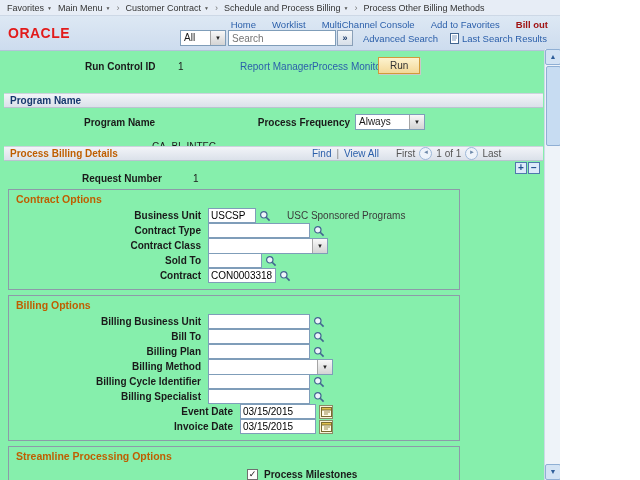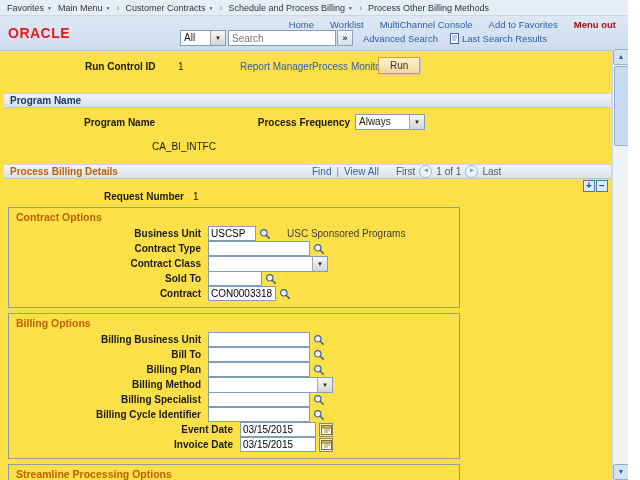--- a/index.html
+++ b/index.html
@@ -1,16 +1,16 @@
 <!DOCTYPE html>
 <html><head>
 <meta charset="utf-8">
 <style>
   html,body{margin:0;padding:0;}
-  .screen{position:relative;width:628px;height:480px;background:#fde047;overflow:hidden;
+  .screen{position:relative;width:560px;height:480px;background:#86efac;overflow:hidden;
           font-family:"Liberation Sans","DejaVu Sans",sans-serif;color:#1a1a1a;}
   a{text-decoration:none;cursor:pointer;}
   
   .crumb-bar{height:15px;background:#e7edf6;border-bottom:1px solid #cdd8e6;display:flex;
              align-items:center;padding-left:7px;font-size:9px;color:#3a3a3a;gap:6px;white-space:nowrap;}
   .crumb{display:inline-flex;align-items:center;gap:3px;color:#333;}
   .caret{font-size:5px;color:#555;}
   .crumb-sep{color:#777;font-size:9px;}
   
   .header-bar{position:relative;height:34px;background:linear-gradient(#dde8f4,#cddcee);
@@ -39,39 +39,39 @@
   .rc-value{position:absolute;left:178px;top:4px;}
   .rm-link{position:absolute;left:240px;top:4px;color:#2b5faa;}
   .pmon-link{position:absolute;left:312px;top:4px;color:#2b5faa;}
   .run-btn{position:absolute;left:378px;top:0;height:17px;padding:0 11px;font-size:10px;font-family:inherit;
            background:linear-gradient(#fdf3cf,#f3d898);border:1px solid #d29a3a;color:#333;cursor:pointer;
            box-shadow:1px 1px 0 #c9c9c9;}
   .section-bar{height:13px;margin:0 17px 0 4px;padding:0 6px;display:flex;align-items:center;
                background:linear-gradient(#f2f4f8,#dbe1ea);border-top:1px solid #ccd3dd;
                border-bottom:1px solid #bac3d0;font-size:10px;font-weight:bold;position:relative;}
   .program-bar{margin-top:16px;color:#16386e;}
-  .details-bar{margin-top:28px;color:#bf5e00;}
+  .details-bar{margin-top:10px;color:#bf5e00;}
   .program-row{position:relative;height:28px;font-size:10px;}
   .pn-label{position:absolute;left:84px;top:9px;font-weight:bold;}
   .pn-value{position:absolute;left:152px;top:9px;margin-top:24px;}
   .pf-label{position:absolute;left:240px;top:9px;width:110px;text-align:right;font-weight:bold;}
   .pf-select{position:absolute;left:355px;top:6px;width:70px;}
   .bar-links{position:absolute;left:308px;top:0;height:100%;display:flex;align-items:center;gap:5px;
              font-weight:normal;color:#444;}
   .bar-links a{color:#2b5faa;}
   .bar-sep{color:#888;}
   .pg-group{display:flex;align-items:center;gap:4px;margin-left:12px;color:#555;}
   .pg-icon{width:11px;height:11px;border:1px solid #9db8d8;border-radius:50%;background:#eef3fa;
            color:#6c87a8;font-size:6px;line-height:9px;text-align:center;display:inline-block;}
   .pm-row{position:relative;height:12px;}
   .pm-btns{position:absolute;right:20px;top:1px;display:flex;gap:1px;}
   .pm-btn{width:12px;height:12px;box-sizing:border-box;border:1px solid #4f79ad;background:#ddeafa;
           color:#1f4e8c;font-size:10px;line-height:9px;text-align:center;font-weight:bold;cursor:pointer;}
   .request-row{position:relative;height:14px;font-size:10px;}
-  .req-label{position:absolute;left:0;width:162px;text-align:right;font-weight:bold;margin-left:22px;}
+  .req-label{position:absolute;left:0;width:162px;text-align:right;font-weight:bold;}
   .req-value{position:absolute;left:193px;}
   
   .gbox{width:452px;box-sizing:border-box;margin:2px 0 5px 8px;border:1px solid #8d9aa9;padding:3px 0 6px;}
   .gbox-title{font-size:10.5px;font-weight:bold;color:#bf5e00;padding:0 0 3px 7px;}
   .frow{display:flex;align-items:center;height:15px;font-size:10px;}
   .f-label{width:192px;text-align:right;font-weight:bold;padding-right:7px;flex:none;}
   .f-label.indent{width:224px;}
   .f-input{height:13px;box-sizing:content-box;border:1px solid #7f9db9;font-size:10px;padding:0 2px;
            font-family:inherit;flex:none;}
   .w42{width:42px;}.w48{width:48px;}.w62{width:62px;}.w70{width:70px;}.w100{width:96px;}
@@ -105,21 +105,21 @@
     <span class="crumb">
       <span>Favorites</span>
       <span class="caret">▼</span>
     </span>
     <span class="crumb">
       <span>Main Menu</span>
       <span class="caret">▼</span>
     </span>
     <span class="crumb-sep">›</span>
     <span class="crumb">
-      <span>Customer Contracts</span>
+      <span>Customer Contract</span>
       <span class="caret">▼</span>
     </span>
     <span class="crumb-sep">›</span>
     <span class="crumb">
       <span>Schedule and Process Billing</span>
       <span class="caret">▼</span>
     </span>
     <span class="crumb-sep">›</span>
     <span class="crumb">
       <span>Process Other Billing Methods</span>
@@ -127,21 +127,21 @@
   </div>
 
   <div class="header-bar">
     <div class="logo">ORACLE</div>
 
     <div class="nav-links">
       <a class="hlink">Home</a>
       <a class="hlink">Worklist</a>
       <a class="hlink">MultiChannel Console</a>
       <a class="hlink">Add to Favorites</a>
-      <a class="signout">Menu out</a>
+      <a class="signout">Bill out</a>
     </div>
 
     <div class="search-row">
       <span class="sel scope">
         <span class="sel-text">All</span>
         <span class="sel-btn">▼</span>
       </span>
       <input class="search-input" placeholder="Search" style="">
       <button class="go-btn">»</button>
       <a class="slink adv">Advanced Search</a>
@@ -289,31 +289,31 @@
         </span>
     </div>
     <div class="frow">
       <span class="f-label">Billing Method</span>
       <span class="sel selw125">
         <span class="sel-text"></span>
         <span class="sel-btn">▼</span>
       </span>
     </div>
     <div class="frow">
+      <span class="f-label">Billing Cycle Identifier</span>
+      <input class="f-input w100" value="" style="">
+      <span class="lookup">
+          <svg width="12" height="12" viewBox="0 0 12 12">
+            <circle cx="4.8" cy="4.8" r="3.2" fill="#eef4fb" stroke="#41658f" stroke-width="1.2"></circle>
+            <line x1="7.2" y1="7.2" x2="10.6" y2="10.6" stroke="#41658f" stroke-width="1.6"></line>
+          </svg>
+        </span>
+    </div>
+    <div class="frow">
       <span class="f-label">Billing Specialist</span>
-      <input class="f-input w100" value="" style="">
-      <span class="lookup">
-          <svg width="12" height="12" viewBox="0 0 12 12">
-            <circle cx="4.8" cy="4.8" r="3.2" fill="#eef4fb" stroke="#41658f" stroke-width="1.2"></circle>
-            <line x1="7.2" y1="7.2" x2="10.6" y2="10.6" stroke="#41658f" stroke-width="1.6"></line>
-          </svg>
-        </span>
-    </div>
-    <div class="frow">
-      <span class="f-label">Billing Cycle Identifier</span>
       <input class="f-input w100" value="" style="">
       <span class="lookup">
           <svg width="12" height="12" viewBox="0 0 12 12">
             <circle cx="4.8" cy="4.8" r="3.2" fill="#eef4fb" stroke="#41658f" stroke-width="1.2"></circle>
             <line x1="7.2" y1="7.2" x2="10.6" y2="10.6" stroke="#41658f" stroke-width="1.6"></line>
           </svg>
         </span>
     </div>
     <div class="frow">
       <span class="f-label indent">Event Date</span>

